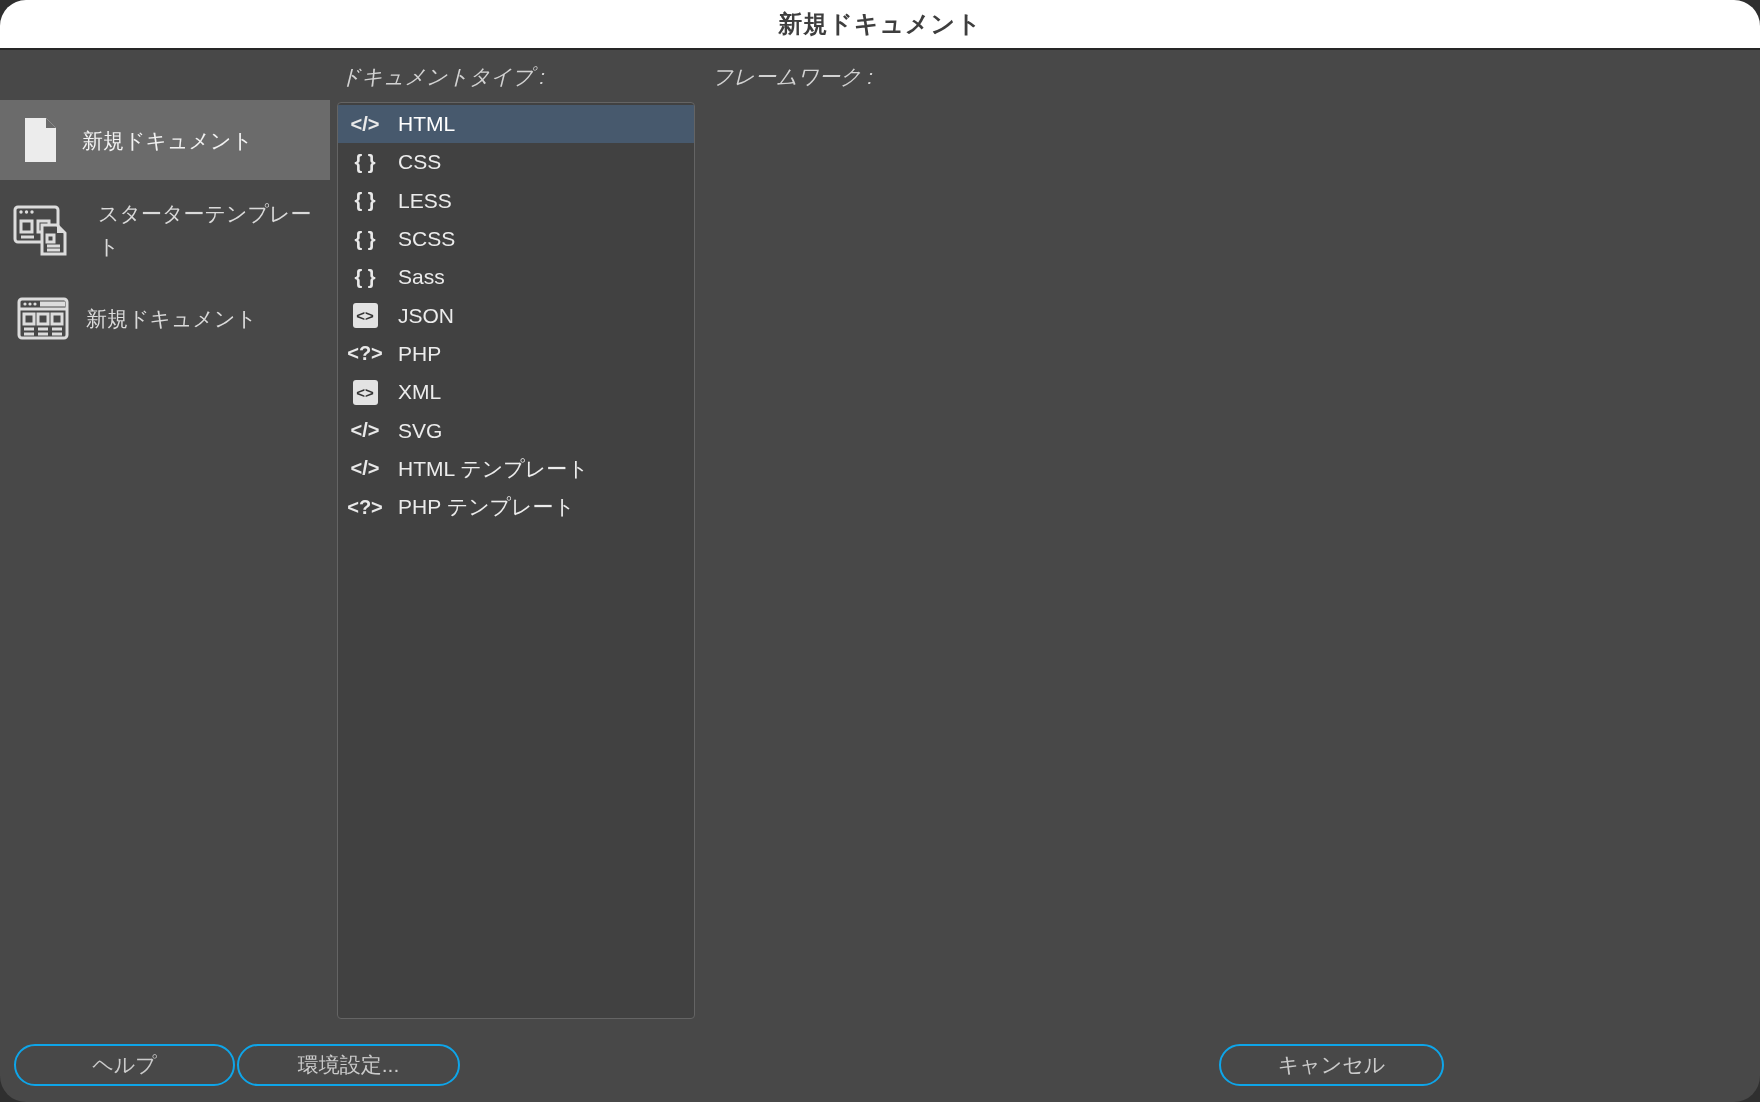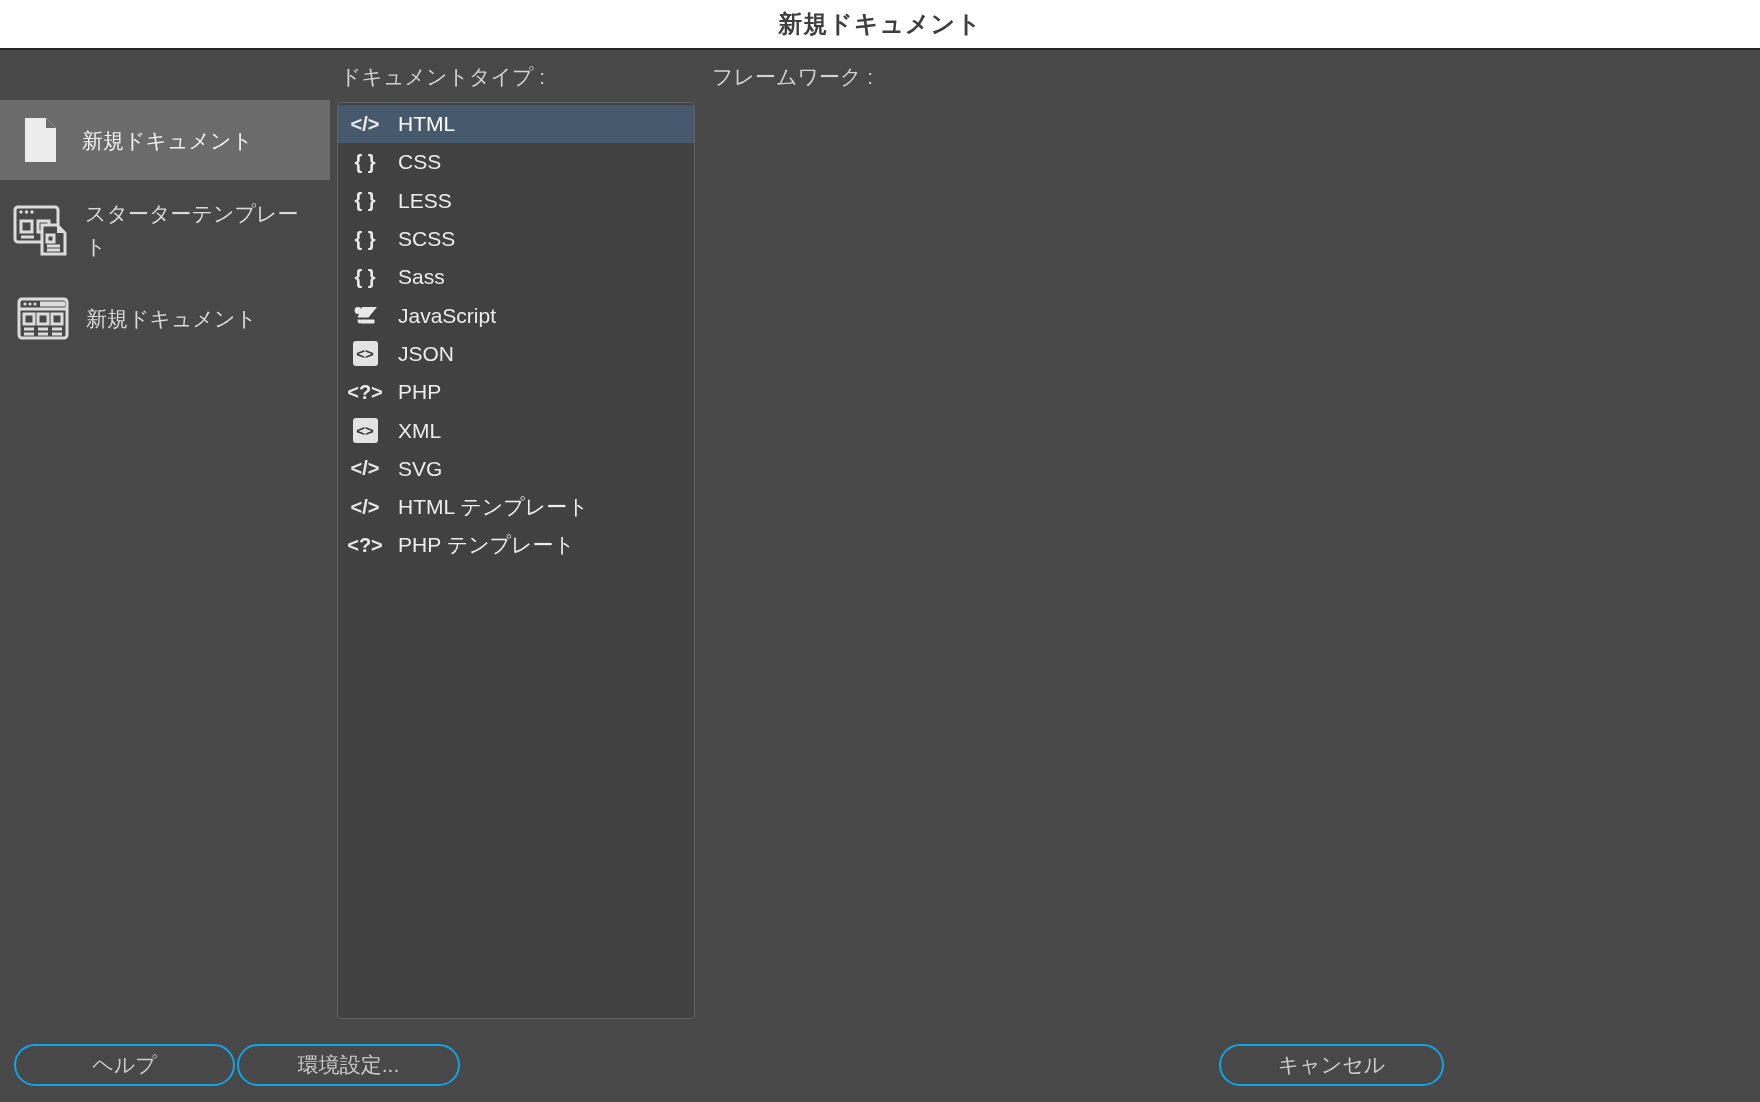--- a/index.html
+++ b/index.html
@@ -4,20 +4,21 @@
 <style>
   html, body { margin: 0; padding: 0; background: #2f2f2f; }
   * { box-sizing: border-box; }
   .dialog {
     position: relative;
     width: 1760px;
     height: 1102px;
     background: #484848;
     font-family: "Liberation Sans", sans-serif;
     overflow: hidden;
+    border-radius: 26px;
   }
 
   
   .titlebar {
     position: absolute;
     top: 0; left: 0; right: 0;
     height: 50px;
     background: #ffffff;
     border-bottom: 2px solid #262626;
     display: flex;
@@ -54,36 +55,37 @@
     height: 80px;
     background: #6b6b6b;
     padding-left: 22px;
     gap: 24px;
     color: #f2f2f2;
   }
   #sb-item-1 {
     top: 186px;
     height: 88px;
     padding-left: 13px;
-    gap: 15px;
+    gap: 28px;
   }
   #sb-item-1 .sb-label { width: 218px; }
   #sb-item-2 {
     top: 294px;
     height: 48px;
     padding-left: 17px;
     gap: 17px;
   }
 
   
   .col-label {
     position: absolute;
     top: 63px;
     font-size: 21px;
     color: #d2d2d2;
+    font-style: italic;
   }
   #doctype-label { left: 340px; }
   #framework-label { left: 712px; }
 
   
   .doctype-list {
     position: absolute;
     left: 337px;
     top: 102px;
     width: 358px;
@@ -236,31 +238,20 @@
       <div class="dt-row">
         <span class="dt-icon">{ }</span>
         <span>SCSS</span>
       </div>
       <div class="dt-row">
         <span class="dt-icon">{ }</span>
         <span>Sass</span>
       </div>
       <div class="dt-row">
         <span class="dt-icon">
-          <svg width="25" height="23" viewBox="0 0 25 23">
-            <circle cx="5" cy="6.5" r="3.4" fill="#e9e9e9"></circle>
-            <path d="M9 3 L24 3 L15.5 13.5 L4.5 13.5 Z" fill="#e9e9e9"></path>
-            <rect x="7" y="15.5" width="14.5" height="4" rx="1" fill="#e9e9e9"></rect>
-            <path d="M7 19.5 a2.3 2.3 0 0 1 -2.3 -2.3 v-1.7 h2.3 z" fill="#e9e9e9"></path>
-          </svg>
-        </span>
-        <span>JavaScript</span>
-      </div>
-      <div class="dt-row">
-        <span class="dt-icon">
           <span class="icon-box">&lt;&gt;</span>
         </span>
         <span>JSON</span>
       </div>
       <div class="dt-row">
         <span class="dt-icon">&lt;?&gt;</span>
         <span>PHP</span>
       </div>
       <div class="dt-row">
         <span class="dt-icon">

